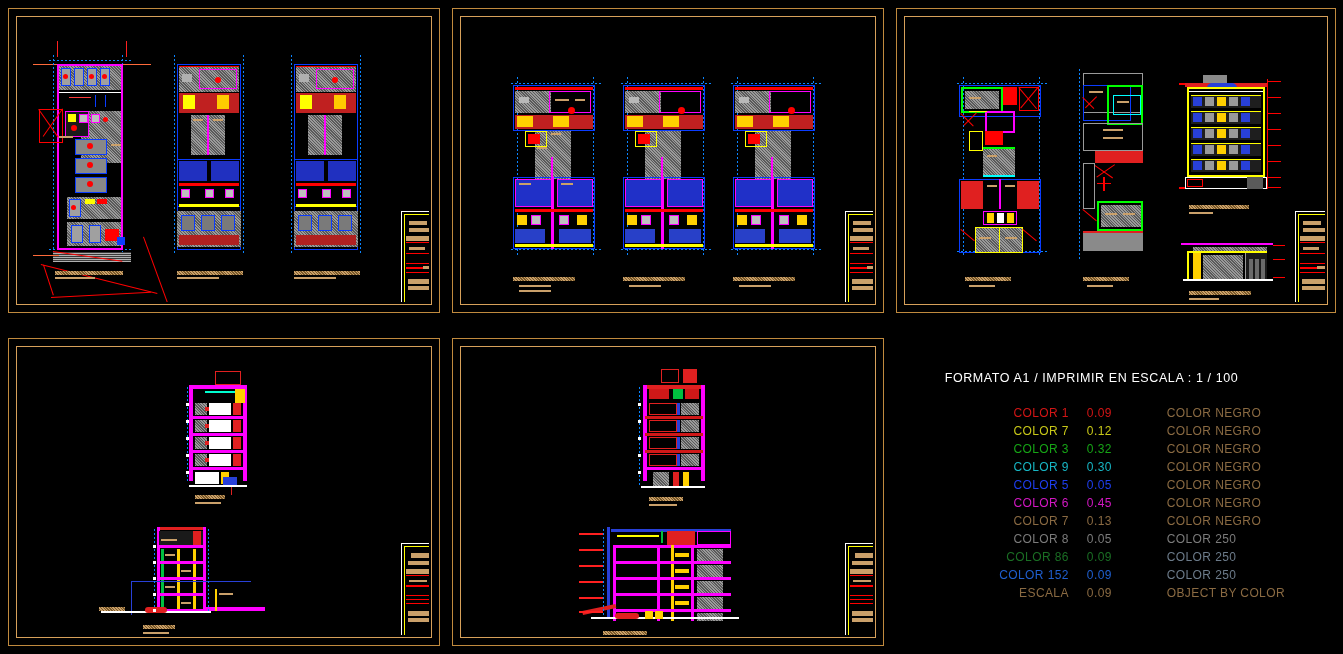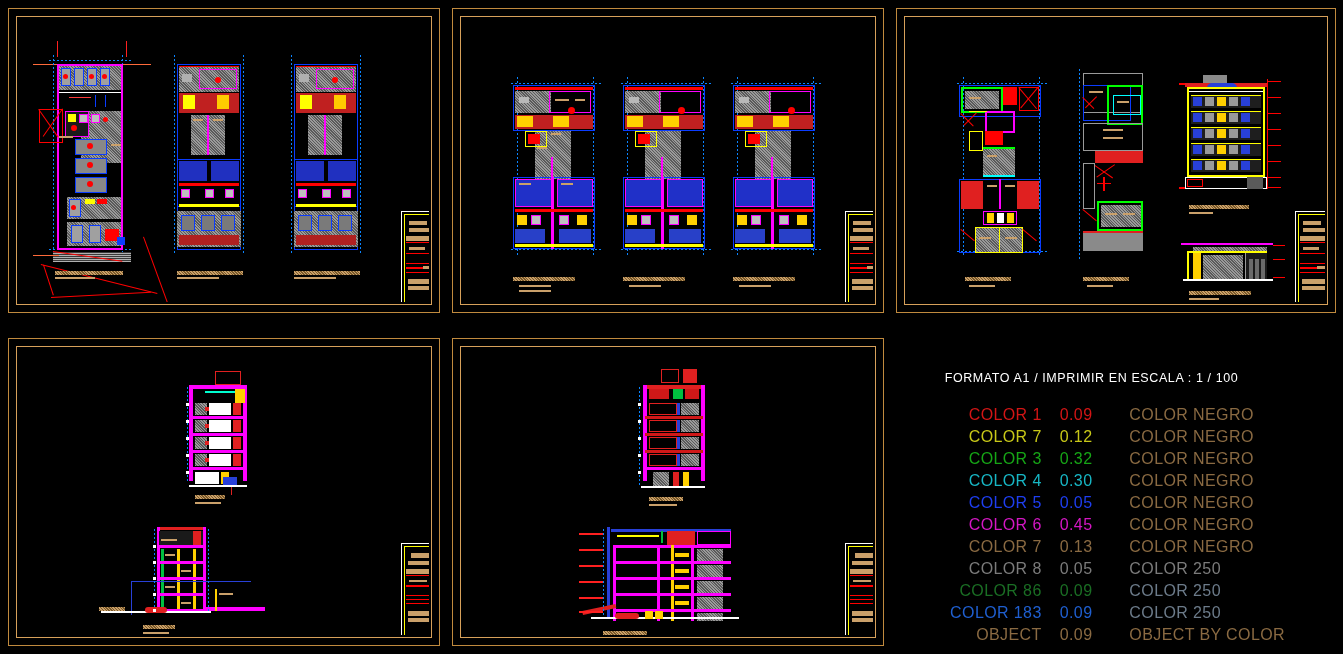--- a/index.html
+++ b/index.html
@@ -19,21 +19,21 @@
   .tb-yellow{position:absolute;left:2px;top:2px;right:2px;bottom:20px;
      border:1px solid #ffff00;box-sizing:border-box;background:#000;}
   .tb-row{position:absolute;background:#caa06a;}
   .tb-red{position:absolute;background:#ff0000;}
 
   
   #legend{position:absolute;left:900px;top:360px;width:443px;height:294px;}
   #legend .lg-title{position:absolute;left:0;right:60px;top:11px;text-align:center;
       color:#fff;font-size:12.5px;letter-spacing:.6px;white-space:nowrap;}
   #legend table{position:absolute;left:0;top:44px;width:385px;border-collapse:collapse;}
-  #legend td{font-size:16px;padding:2px 0 2px 0;letter-spacing:.4px;white-space:nowrap;}
+  #legend td{font-size:12px;padding:2px 0 2px 0;letter-spacing:.4px;white-space:nowrap;}
   #legend td.c1{text-align:right;width:180px;}
   #legend td.c2{text-align:left;width:66px;padding-left:18px;}
   #legend td.c3{text-align:left;padding-left:18px;}
 
   
   .pl{position:absolute;}
   .hatch-gray{background:repeating-linear-gradient(45deg,#9a9a9a 0 1px,#5a5a5a 1px 2px);}
   .hatch-dense{background:repeating-linear-gradient(0deg,#b0b0b0 0 1px,#3a3a3a 1px 2px);}
   .caption{position:absolute;background:repeating-linear-gradient(45deg,#caa06a 0 1px,#7a5a2a 1px 2px);height:4px;}
   .capline{position:absolute;background:#caa06a;height:2px;}
@@ -736,21 +736,21 @@
             <td class="c1" style="color: rgb(200, 200, 24);">COLOR 7</td>
             <td class="c2" style="color: rgb(200, 200, 24);">0.12</td>
             <td class="c3" style="color: rgb(138, 106, 66);">COLOR NEGRO</td>
           </tr>
           <tr>
             <td class="c1" style="color: rgb(22, 165, 22);">COLOR 3</td>
             <td class="c2" style="color: rgb(22, 165, 22);">0.32</td>
             <td class="c3" style="color: rgb(138, 106, 66);">COLOR NEGRO</td>
           </tr>
           <tr>
-            <td class="c1" style="color: rgb(23, 182, 196);">COLOR 4</td>
+            <td class="c1" style="color: rgb(23, 182, 196);">COLOR 9</td>
             <td class="c2" style="color: rgb(23, 182, 196);">0.30</td>
             <td class="c3" style="color: rgb(138, 106, 66);">COLOR NEGRO</td>
           </tr>
           <tr>
             <td class="c1" style="color: rgb(30, 62, 240);">COLOR 5</td>
             <td class="c2" style="color: rgb(30, 62, 240);">0.05</td>
             <td class="c3" style="color: rgb(138, 106, 66);">COLOR NEGRO</td>
           </tr>
           <tr>
             <td class="c1" style="color: rgb(212, 23, 196);">COLOR 6</td>
@@ -766,26 +766,26 @@
             <td class="c1" style="color: rgb(123, 123, 123);">COLOR 8</td>
             <td class="c2" style="color: rgb(123, 123, 123);">0.05</td>
             <td class="c3" style="color: rgb(123, 123, 123);">COLOR 250</td>
           </tr>
           <tr>
             <td class="c1" style="color: rgb(26, 110, 36);">COLOR 86</td>
             <td class="c2" style="color: rgb(26, 110, 36);">0.09</td>
             <td class="c3" style="color: rgb(108, 123, 138);">COLOR 250</td>
           </tr>
           <tr>
-            <td class="c1" style="color: rgb(31, 95, 208);">COLOR 183</td>
+            <td class="c1" style="color: rgb(31, 95, 208);">COLOR 152</td>
             <td class="c2" style="color: rgb(31, 95, 208);">0.09</td>
             <td class="c3" style="color: rgb(108, 123, 138);">COLOR 250</td>
           </tr>
           <tr>
-            <td class="c1" style="color: rgb(138, 106, 66);">OBJECT</td>
+            <td class="c1" style="color: rgb(138, 106, 66);">ESCALA</td>
             <td class="c2" style="color: rgb(138, 106, 66);">0.09</td>
             <td class="c3" style="color: rgb(138, 106, 66);">OBJECT BY COLOR</td>
           </tr>
         </tbody>
     </table>
   </div>
 
 </div>
 
 </body></html>

